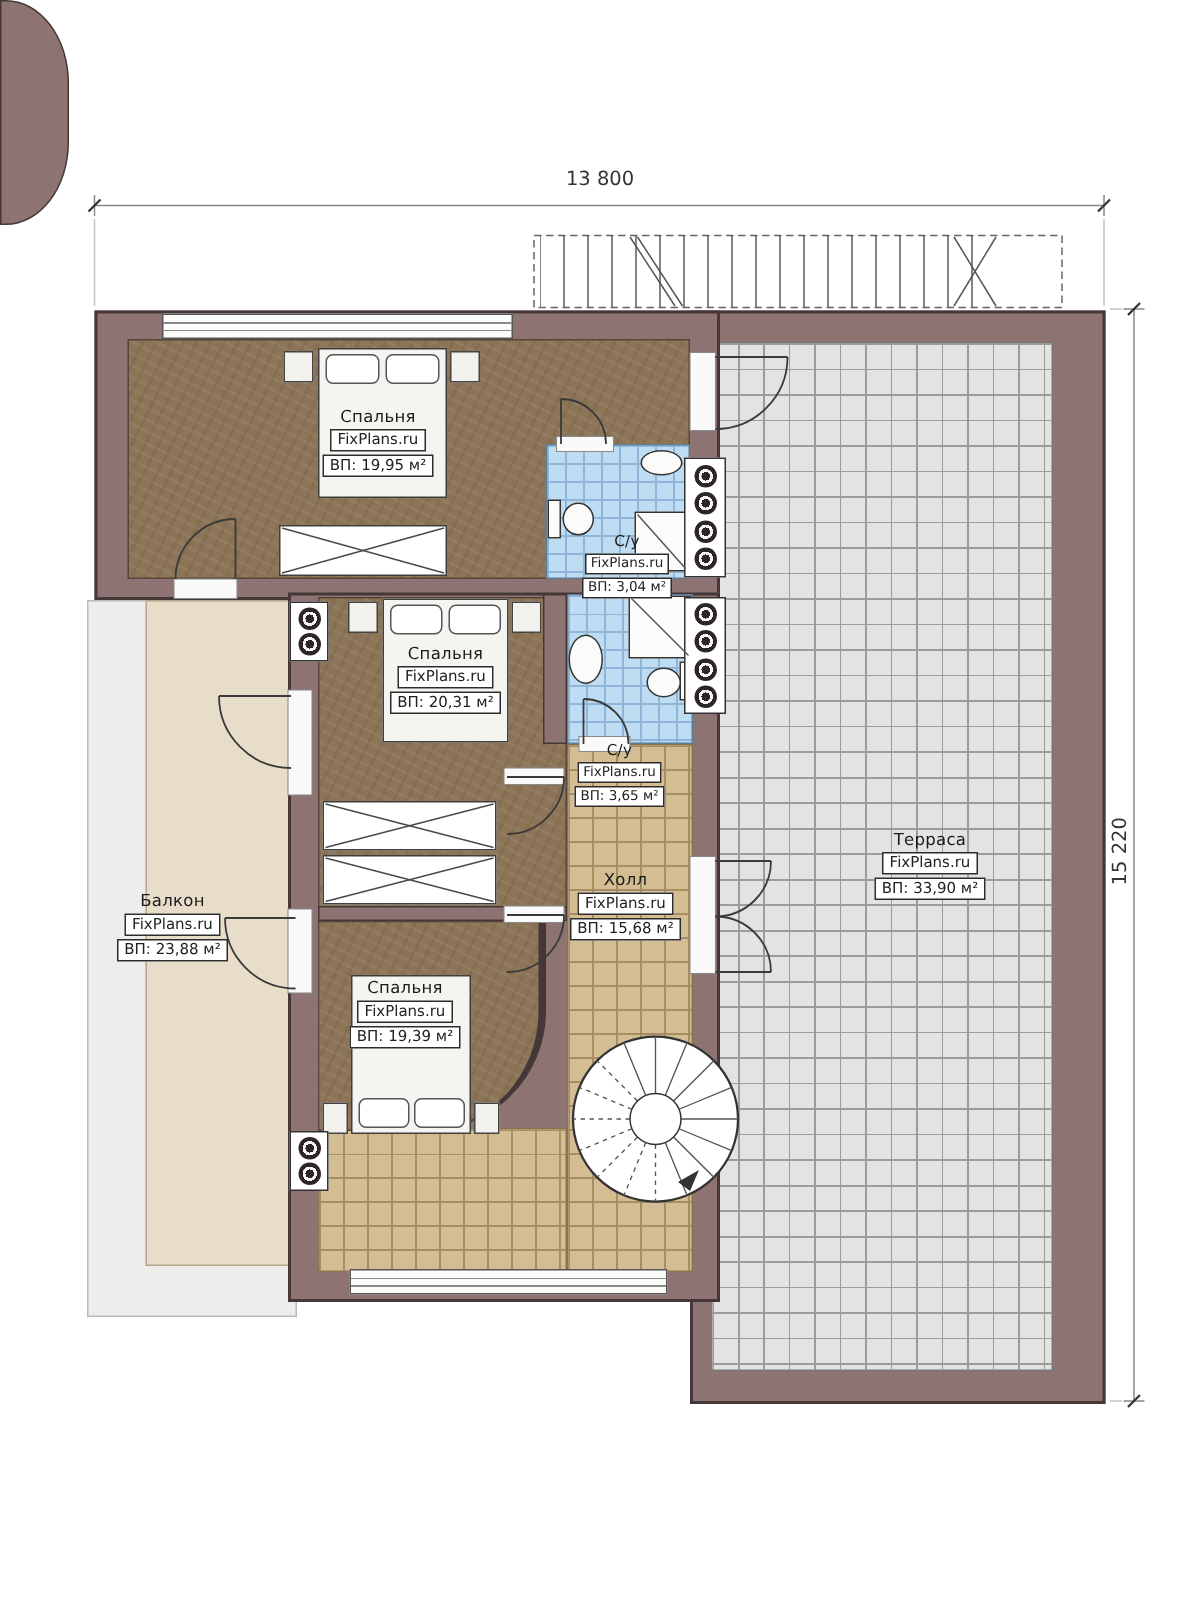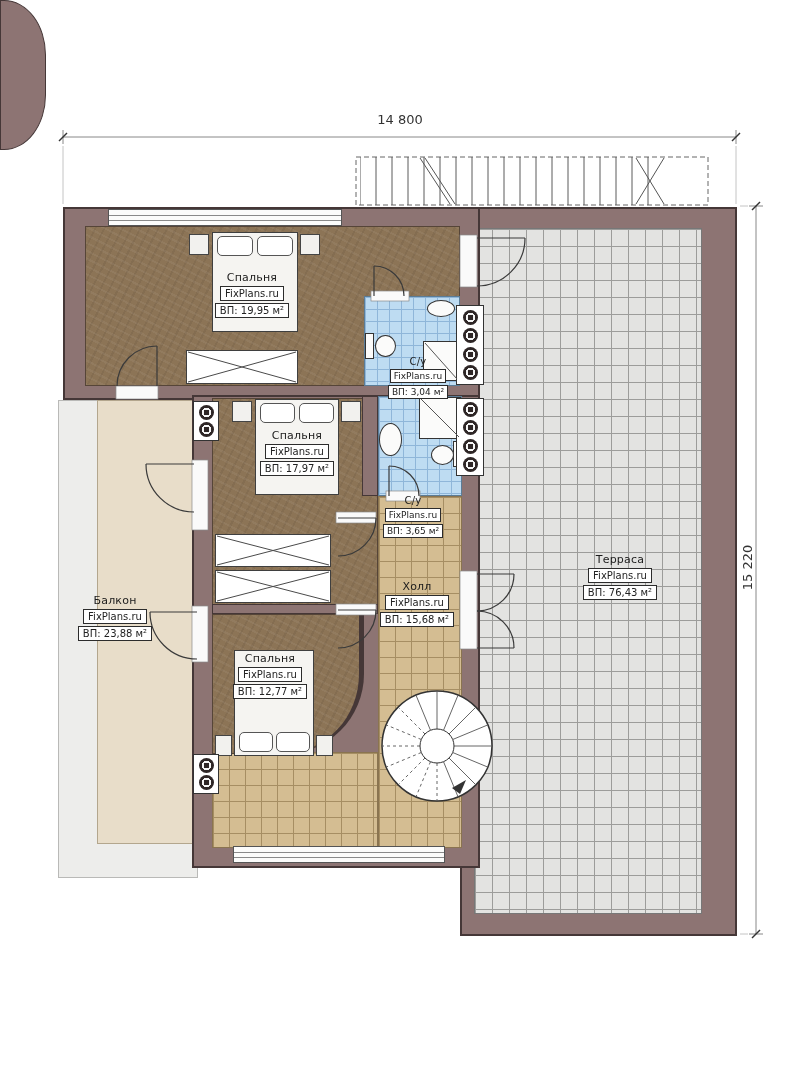--- a/index.html
+++ b/index.html
@@ -78,21 +78,21 @@
   .dim-top{left:340px;top:112px;width:120px;}
   .dim-right{left:687px;top:560px;width:120px;transform:rotate(-90deg);transform-origin:center;}
 
   svg.linework{position:absolute;left:0;top:0;z-index:20;pointer-events:none;}
 </style>
 </head>
 <body>
 
 <div class="canvas">
 
-  <div class="dim-label dim-top">14 800</div>
+  <div class="dim-label dim-top">13 800</div>
   <div class="dim-label dim-right">15 220</div>
 
   <div class="floor apron"></div>
   <div class="floor balcony-floor"></div>
 
   <div class="wall terrace-block"></div>
   <div class="floor terrace-floor"></div>
 
   <div class="wall top-block"></div>
   <div class="floor bedroom-floor b1"></div>
@@ -281,21 +281,21 @@
 
   <div class="rlabel sm" style="left:381px;top:312px;width:74px;">
     <div class="rname">С/у</div>
     <div class="rbox">FixPlans.ru</div>
     <div class="rbox">ВП: 3,04 м²</div>
   </div>
 
   <div class="rlabel" style="left:237px;top:429px;width:120px;">
     <div class="rname">Спальня</div>
     <div class="rbox">FixPlans.ru</div>
-    <div class="rbox">ВП: 17,97 м²</div>
+    <div class="rbox">ВП: 20,31 м²</div>
   </div>
 
   <div class="rlabel sm" style="left:376px;top:451px;width:74px;">
     <div class="rname">С/у</div>
     <div class="rbox">FixPlans.ru</div>
     <div class="rbox">ВП: 3,65 м²</div>
   </div>
 
   <div class="rlabel" style="left:53px;top:594px;width:124px;text-align:right;">
     <div class="rname">Балкон</div>
@@ -305,22 +305,22 @@
 
   <div class="rlabel" style="left:357px;top:580px;width:120px;">
     <div class="rname">Холл</div>
     <div class="rbox">FixPlans.ru</div>
     <div class="rbox">ВП: 15,68 м²</div>
   </div>
 
   <div class="rlabel" style="left:560px;top:553px;width:120px;">
     <div class="rname">Терраса</div>
     <div class="rbox">FixPlans.ru</div>
-    <div class="rbox">ВП: 76,43 м²</div>
+    <div class="rbox">ВП: 33,90 м²</div>
   </div>
 
   <div class="rlabel" style="left:210px;top:652px;width:120px;">
     <div class="rname">Спальня</div>
     <div class="rbox">FixPlans.ru</div>
-    <div class="rbox">ВП: 12,77 м²</div>
+    <div class="rbox">ВП: 19,39 м²</div>
   </div>
 
 </div>
 
 </body></html>

